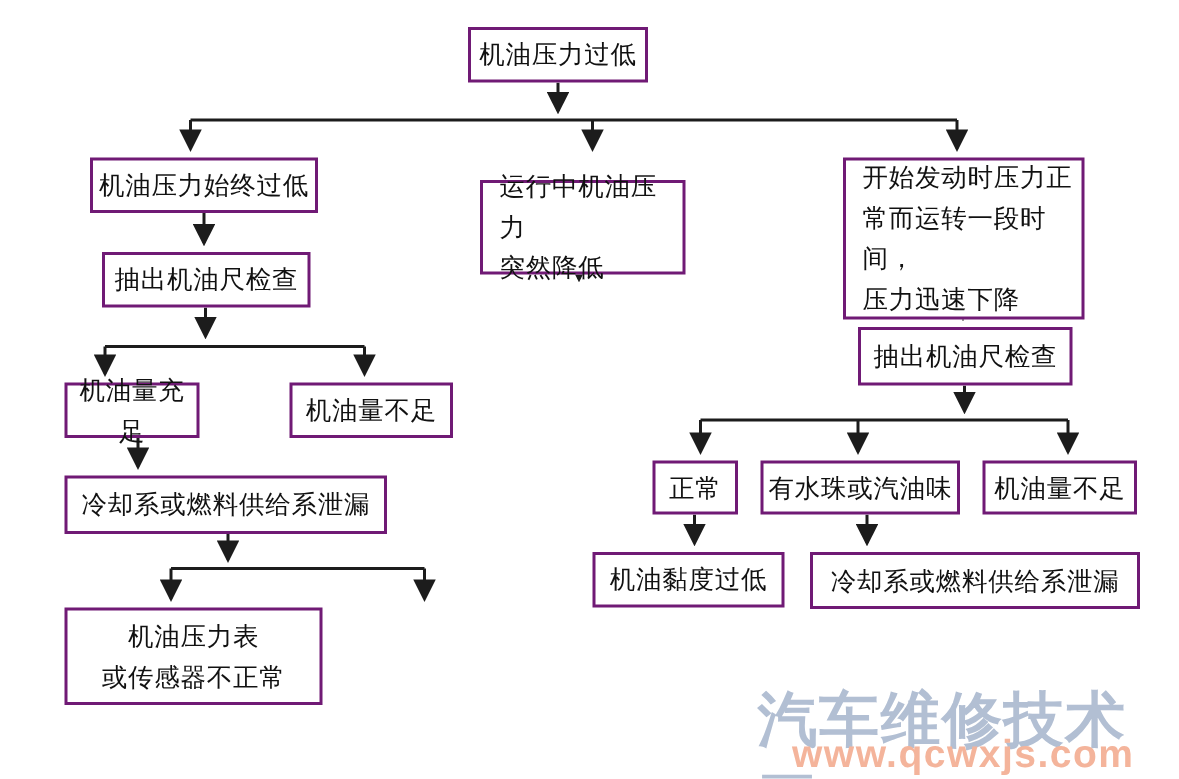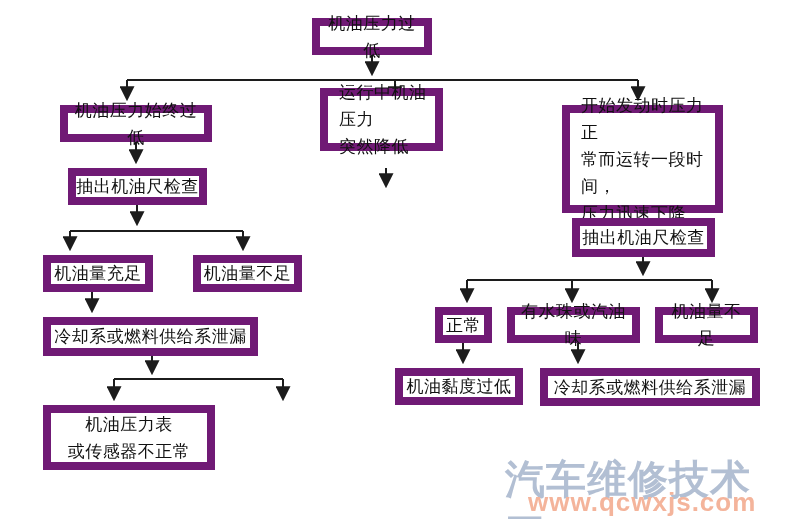--- a/index.html
+++ b/index.html
@@ -8,21 +8,21 @@
     width:786px;height:519px;
     background:#ffffff;
     font-family:"Liberation Serif","DejaVu Serif",serif;
     overflow:hidden;
   }
   #connectors{position:absolute;left:0;top:0;z-index:1;}
   .node{
     position:absolute;
     box-sizing:border-box;
     background:#ffffff;
-    border:8px solid #701a75;
+    border:2px solid #701a75;
     color:#111111;
     display:flex;
     align-items:center;
     justify-content:center;
     text-align:center;
     font-size:17px;
     line-height:27px;
     white-space:pre-line;
     z-index:2;
     letter-spacing:0.5px;
@@ -95,35 +95,35 @@
   <div class="node" style="left:312px;top:18px;width:120px;height:37px">
     <span>机油压力过低</span>
   </div>
 
   <div class="node" style="left:60px;top:105px;width:152px;height:37px">
     <span>机油压力始终过低</span>
   </div>
   <div class="node" style="left:68px;top:168px;width:139px;height:37px">
     <span>抽出机油尺检查</span>
   </div>
-  <div class="node" style="left:43px;top:255px;width:110px;height:37px">
+  <div class="node" style="left:43px;top:255px;width:90px;height:37px">
     <span>机油量充足</span>
   </div>
   <div class="node" style="left:193px;top:255px;width:109px;height:37px">
     <span>机油量不足</span>
   </div>
   <div class="node" style="left:43px;top:317px;width:215px;height:39px">
     <span>冷却系或燃料供给系泄漏</span>
   </div>
   <div class="node" style="left:43px;top:405px;width:172px;height:65px">
     <span>机油压力表
 或传感器不正常</span>
   </div>
 
-  <div class="node align-left" style="left:320px;top:88px;width:123px;height:63px">
+  <div class="node align-left" style="left:320px;top:120px;width:137px;height:63px">
     <span>运行中机油压力
 突然降低</span>
   </div>
 
   <div class="node align-left" style="left:562px;top:105px;width:161px;height:108px">
     <span>开始发动时压力正
 常而运转一段时间，
 压力迅速下降</span>
   </div>
   <div class="node" style="left:572px;top:218px;width:143px;height:39px">

